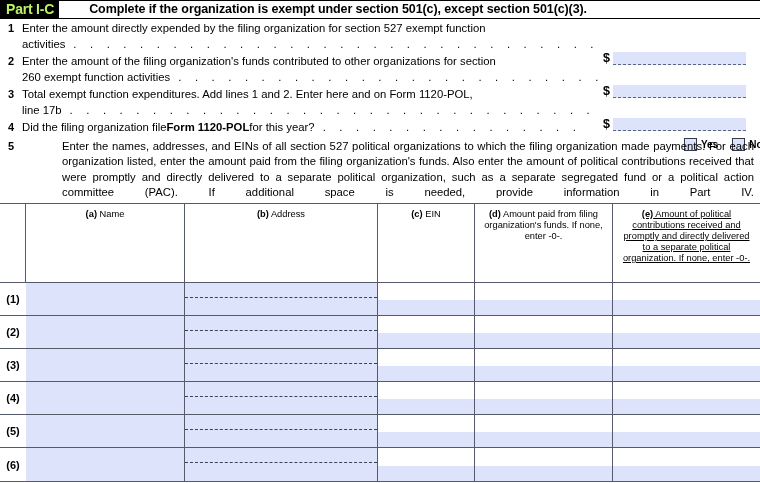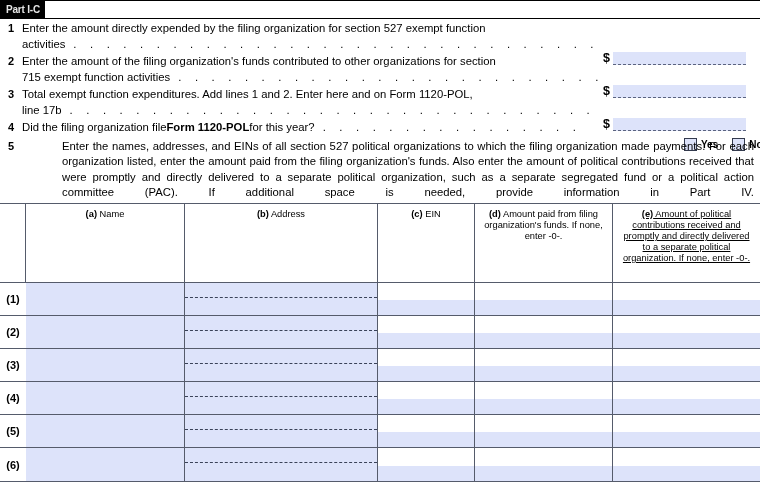--- a/index.html
+++ b/index.html
@@ -21,23 +21,23 @@
     position: relative;
     height: 17px;
     border-top: 1.5px solid #000;
     border-bottom: 1.5px solid #000;
     display: flex;
     align-items: stretch;
     background: #ffffff;
   }
   .part-tag {
     background: #000000;
-    color: #e5e5e5;
-    font-weight: bold;
-    font-size: 10px;
+    color: #bef264;
+    font-weight: bold;
+    font-size: 14px;
     line-height: 17px;
     padding: 0 5px 0 6px;
     letter-spacing: -0.2px;
     white-space: nowrap;
     display: flex;
     align-items: center;
   }
   .part-title {
     flex: 1;
     font-weight: bold;
@@ -219,20 +219,21 @@
     left: 0; right: 0;
     top: 14px;
     border-top: 1.5px dashed #3a4259;
   }
 </style>
 </head>
 <body>
 
 <div class="part-header">
   <div class="part-tag">Part I-C</div>
+  <div class="part-title">Complete if the organization is exempt under section 501(c), except section 501(c)(3).</div>
 </div>
 
 <div class="lines">
 
   <div class="line-row">
     <div class="line-num">1</div>
     <div class="line-body">
       <div>Enter the amount directly expended by the filing organization for section 527 exempt function</div>
       <div class="lead-line">
         <span>activities</span>
@@ -243,21 +244,21 @@
   <div class="money-wrap" style="left:603px; top:33px;">
     <span class="dollar">$</span>
     <span class="money-box"></span>
   </div>
 
   <div class="line-row">
     <div class="line-num">2</div>
     <div class="line-body">
       <div>Enter the amount of the filing organization's funds contributed to other organizations for section</div>
       <div class="lead-line">
-        <span>715 exempt function activities</span>
+        <span>260 exempt function activities</span>
         <span class="dots">. . . . . . . . . . . . . . . . . . . . . . . . . .</span>
       </div>
     </div>
   </div>
   <div class="money-wrap" style="left:603px; top:66px;">
     <span class="dollar">$</span>
     <span class="money-box"></span>
   </div>
 
   <div class="line-row">

